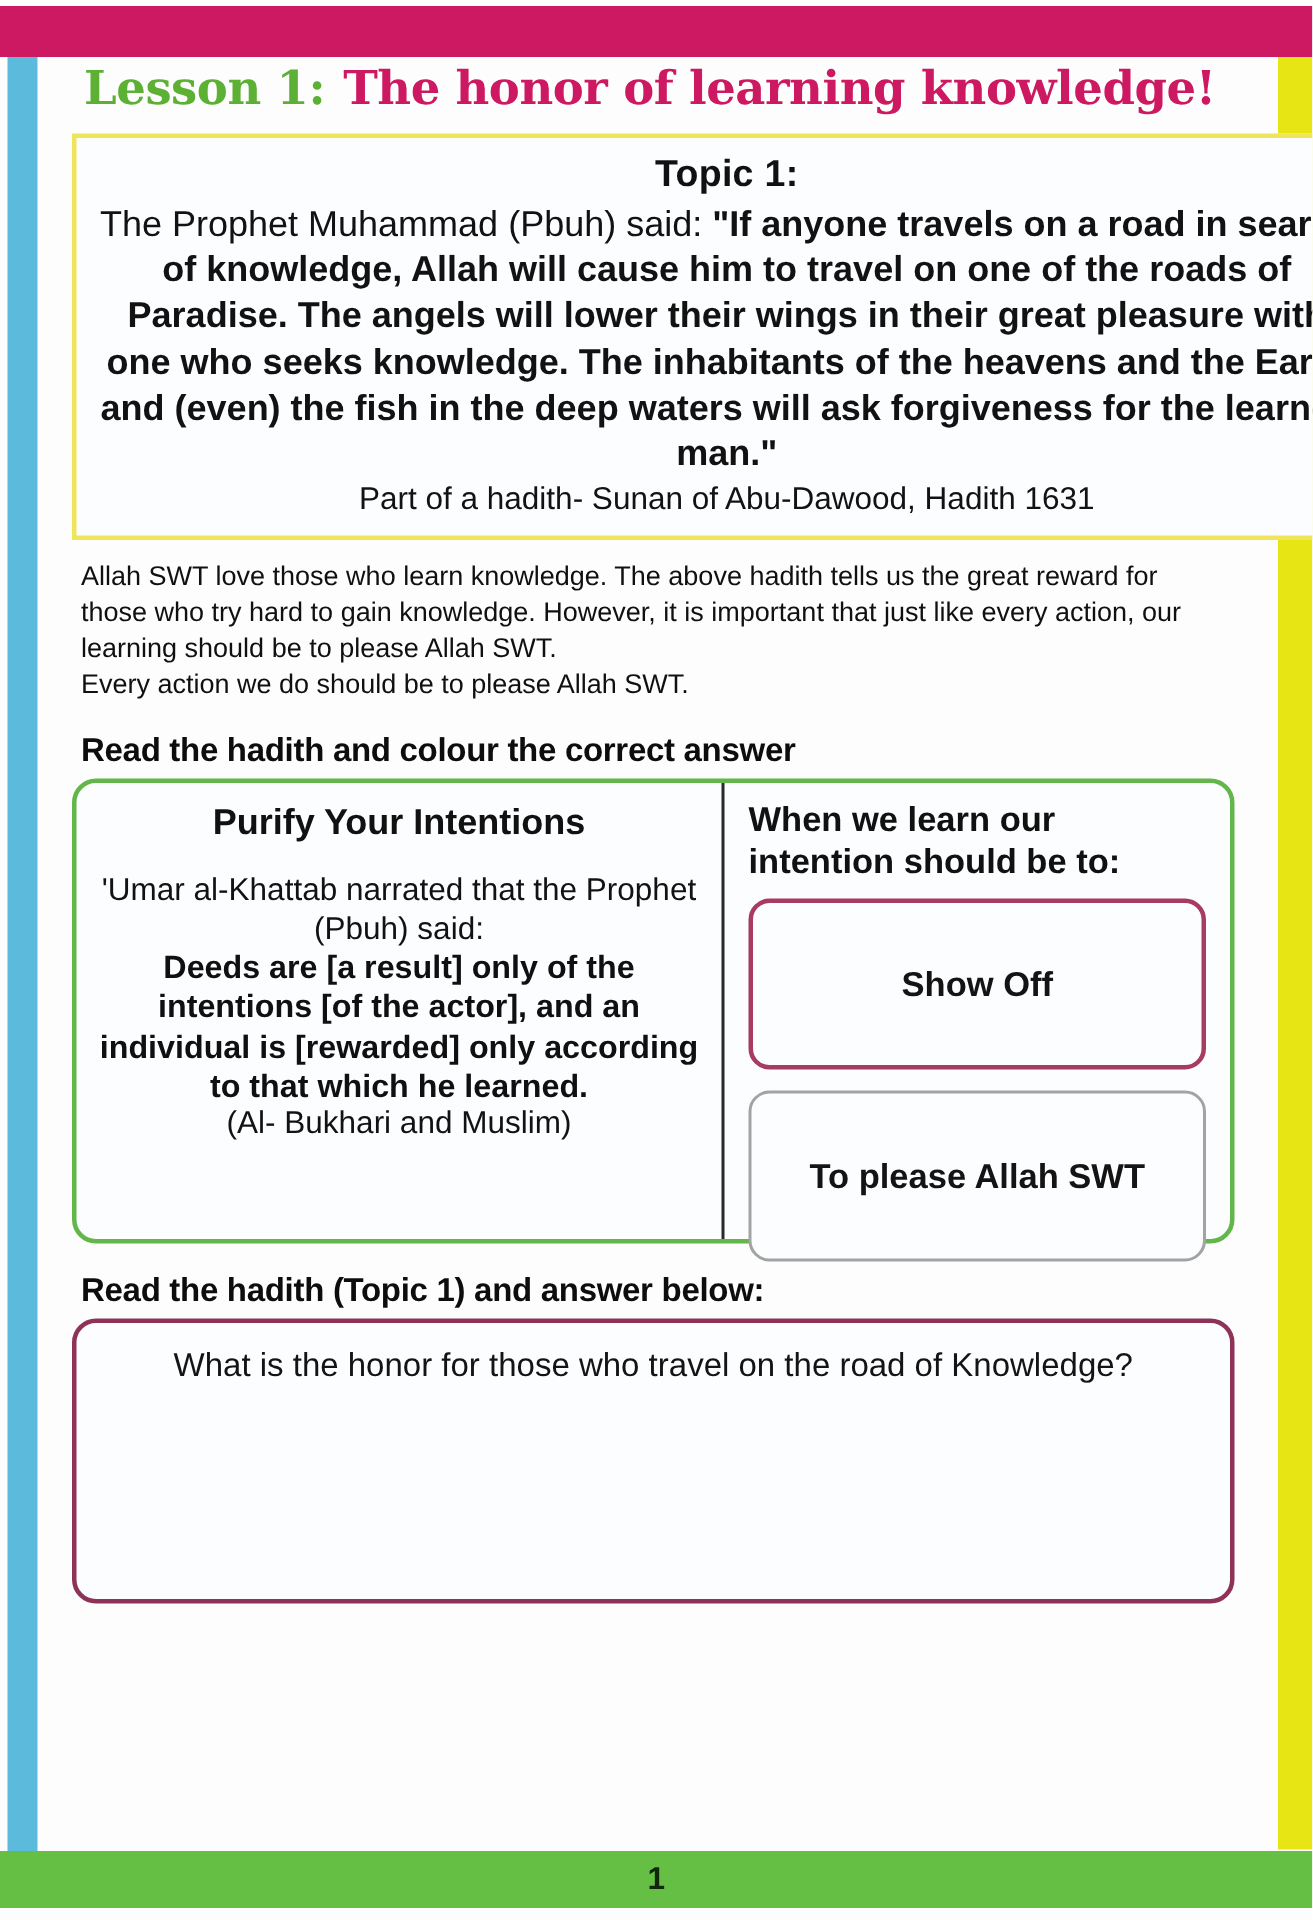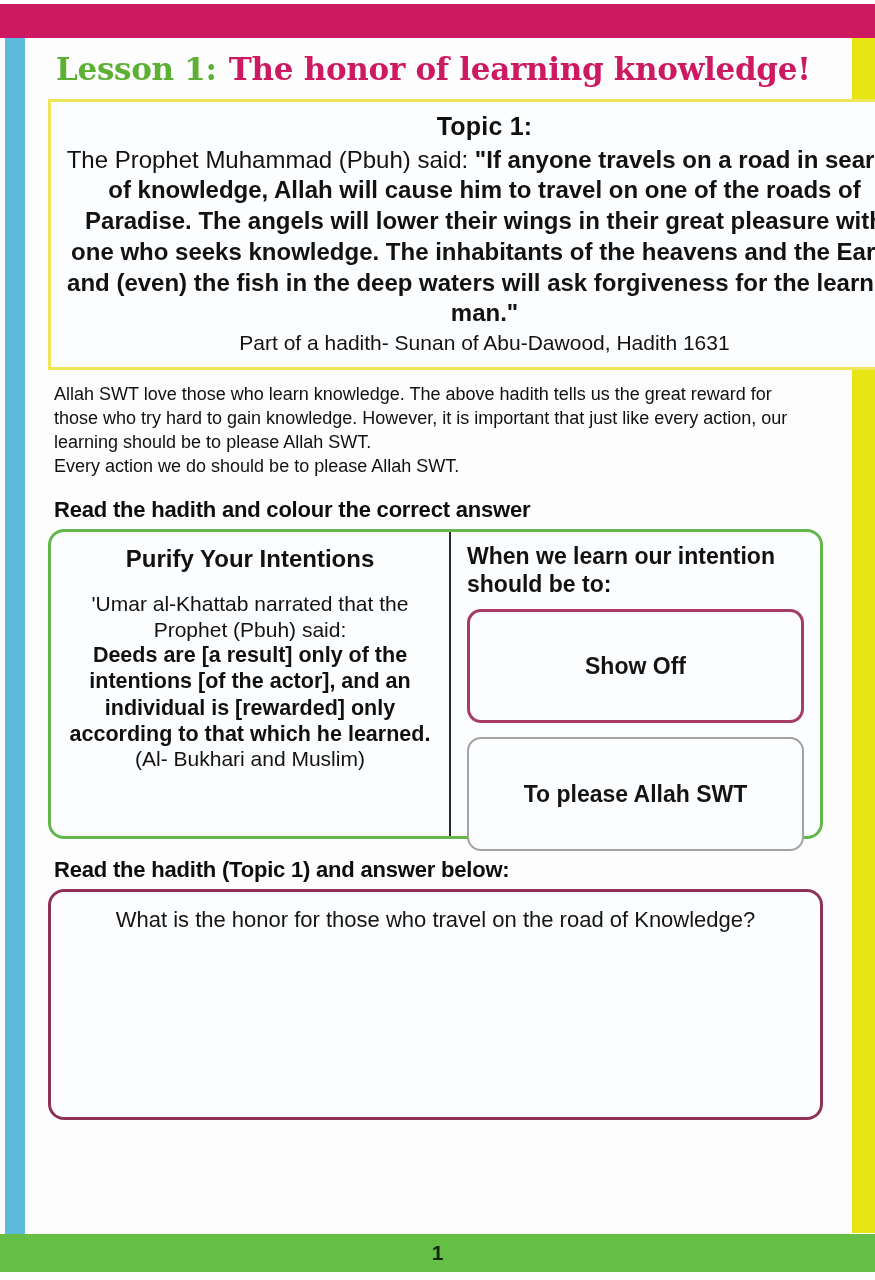--- a/index.html
+++ b/index.html
@@ -63,21 +63,21 @@
     font-size: 21px;
     font-weight: 700;
     color: #11260a;
     font-family: "Liberation Sans", sans-serif;
   }
 
   
   .content {
     position: absolute;
     left: 48px;
-    top: 52px;
+    top: 42px;
     width: 780px;
   }
 
   
   .lesson-title {
     font-family: "DejaVu Serif", "Liberation Serif", serif;
     font-weight: 700;
     font-size: 31px;
     letter-spacing: -0.3px;
     line-height: 1.15;
@@ -152,21 +152,21 @@
     position: relative;
     border: 3px solid #63b64a;
     border-radius: 16px;
     background: #fbfdff;
     width: 775px;
     height: 310px;
     box-sizing: border-box;
     display: flex;
   }
   .panel-left {
-    width: 398px;
+    width: 430px;
     box-sizing: border-box;
     padding: 6px 12px 0 12px;
     text-align: center;
   }
   .panel-divider {
     width: 0;
     border-left: 2px solid #2a2a2a;
     margin: 0;
     align-self: stretch;
   }
@@ -232,21 +232,21 @@
     border: 2px solid #a3a3a3;
     margin-top: 14px;
   }
 
   
   .answer-box {
     border: 3px solid #8e3358;
     border-radius: 16px;
     background: #fbfdff;
     width: 775px;
-    height: 231px;
+    height: 190px;
     box-sizing: border-box;
     padding: 14px 30px 0 30px;
     text-align: center;
   }
   .answer-question {
     font-size: 22px;
     font-weight: 400;
     line-height: 1.27;
     color: #141414;
     margin: 0;

